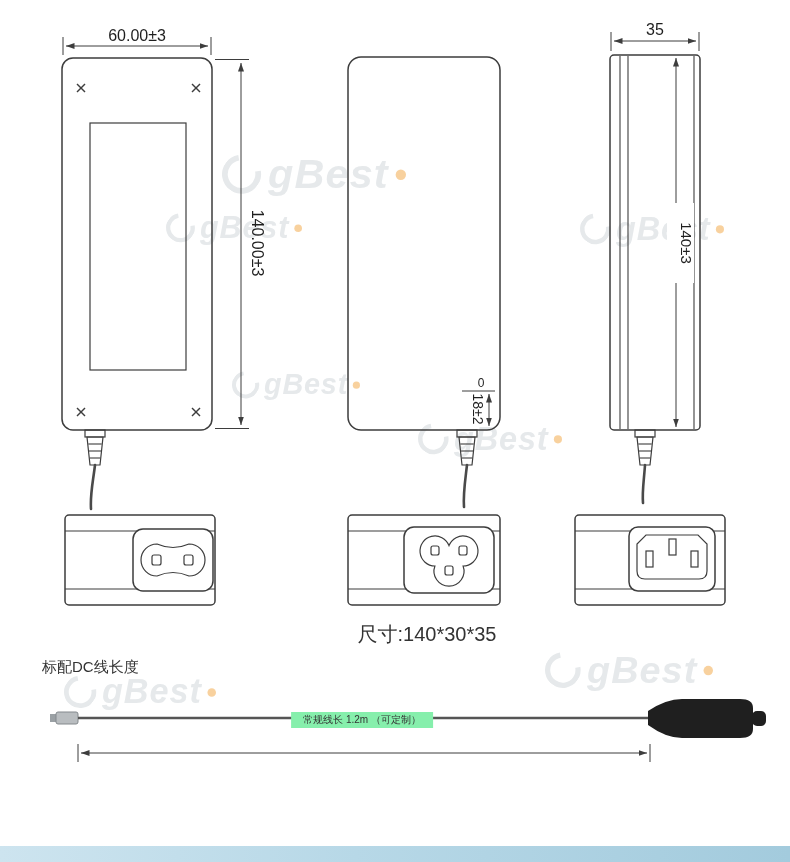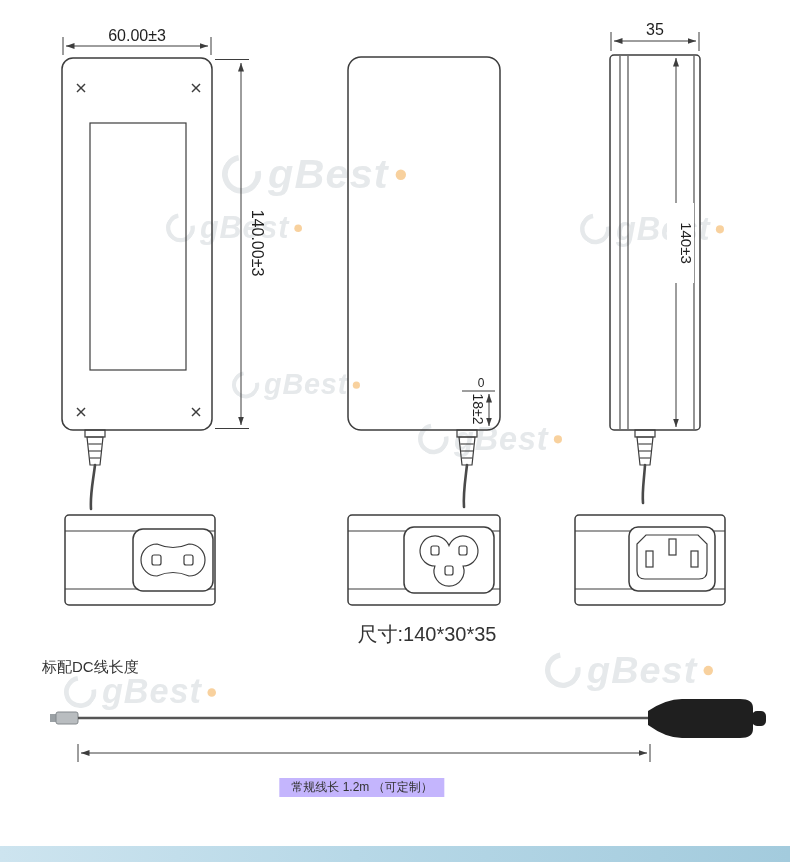--- a/index.html
+++ b/index.html
@@ -19,21 +19,21 @@
   .detail{stroke:#3d3d3d;stroke-width:1.1;fill:none;}
   .ext,.dim{stroke:#3d3d3d;stroke-width:1;fill:none;}
   .screw{stroke:#3d3d3d;stroke-width:1.4;}
   .pin{fill:#ffffff;stroke:#3d3d3d;stroke-width:1.2;}
   .wire{fill:none;stroke:#4a4a4a;stroke-width:2.6;stroke-linecap:round;}
   text{font-family:"Liberation Sans",sans-serif;fill:#1f1f1f;}
 
   .label{position:absolute;color:#333;z-index:2;white-space:nowrap;}
   .caption{left:427px;top:621px;transform:translateX(-50%);font-size:20px;}
   .heading{left:42px;top:658px;font-size:15px;}
-  .cable-label{left:362px;top:778px;transform:translateX(-50%);background:#c4b5fd;padding:1px 12px;font-size:12px;}
+  .cable-label{left:362px;top:712px;transform:translateX(-50%);background:#86efac;padding:1px 12px;font-size:10px;}
 
   .footer-bar{position:absolute;left:0;bottom:0;width:790px;height:16px;z-index:1;
     background:linear-gradient(90deg,#cde4ef 0%,#b7d8e7 45%,#a3cbdd 100%);}
 </style>
 </head>
 <body>
 
 <div id="screen">
 
   <div class="wm" style="left:222px;top:150px;transform:scale(1.15);">

